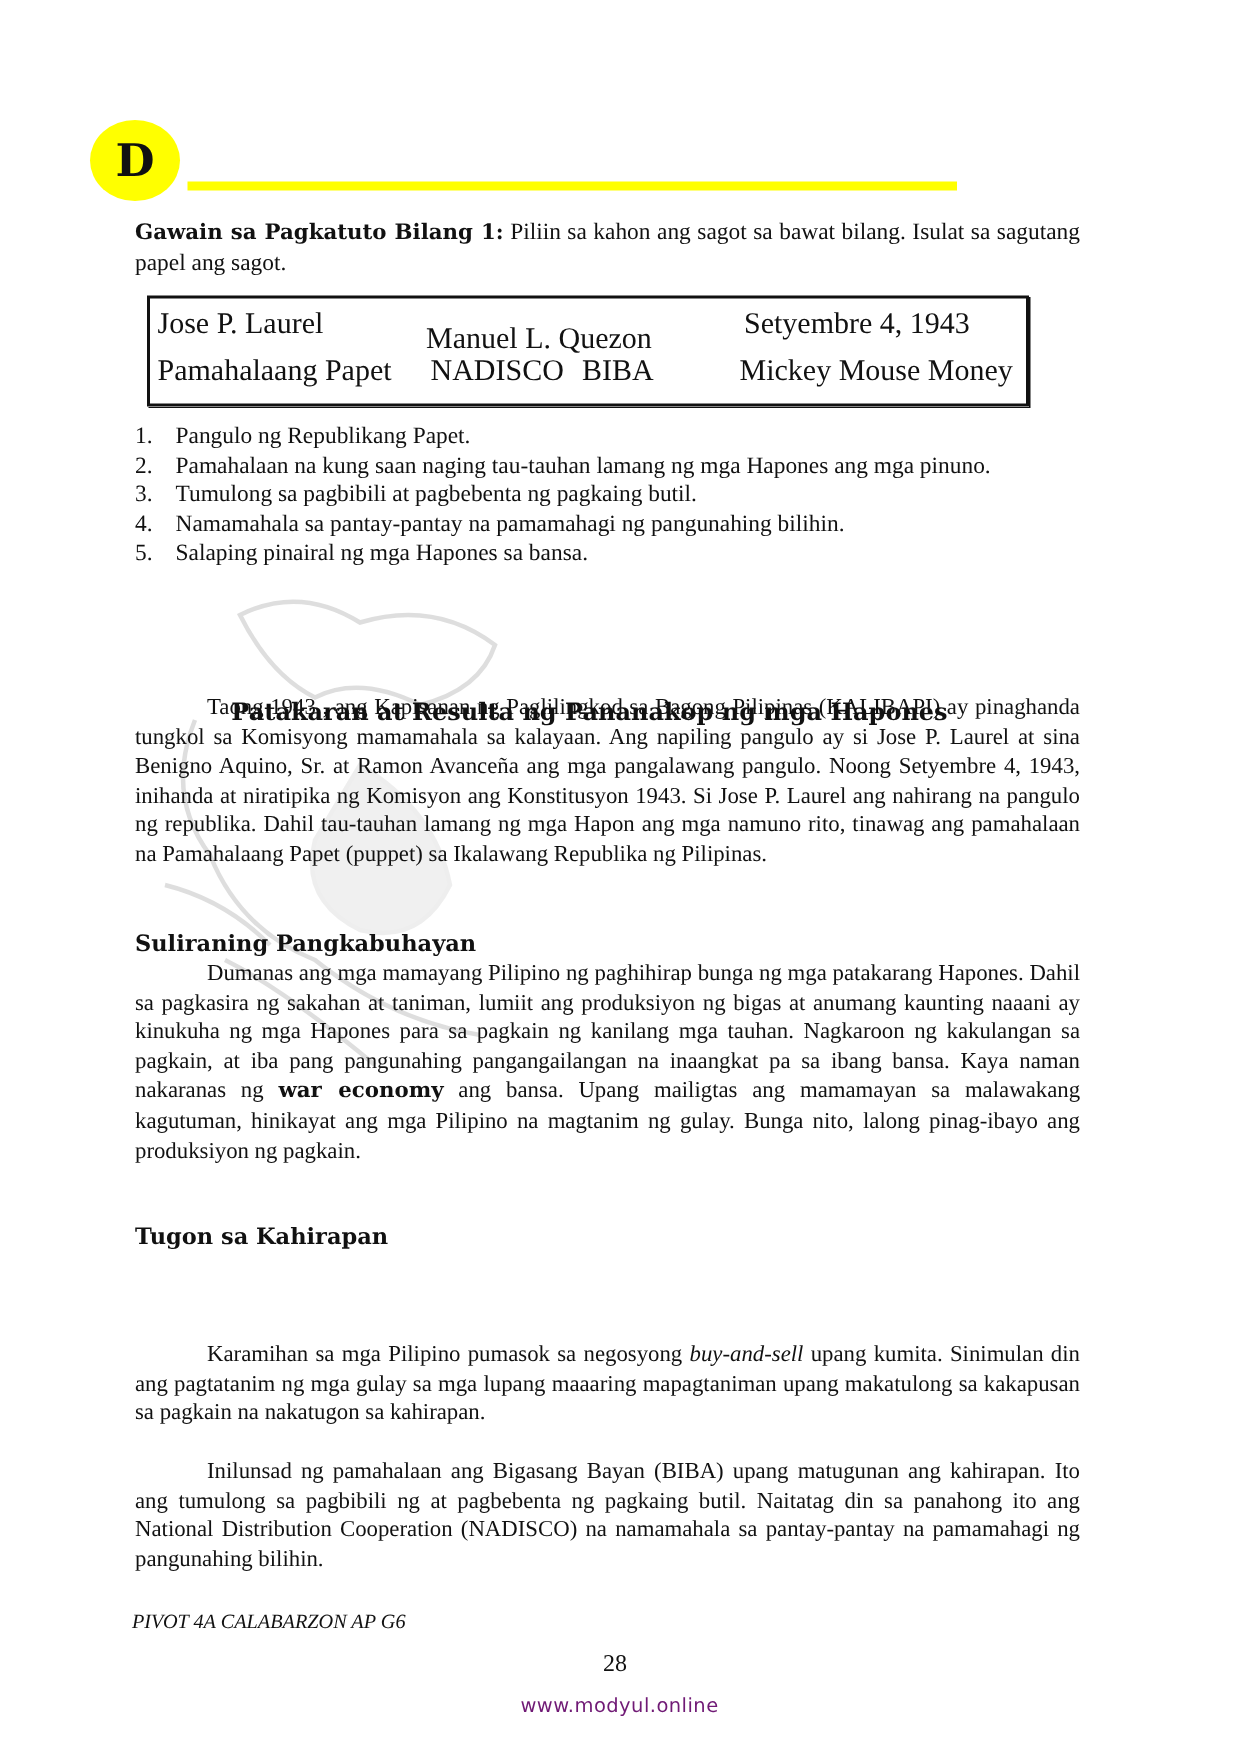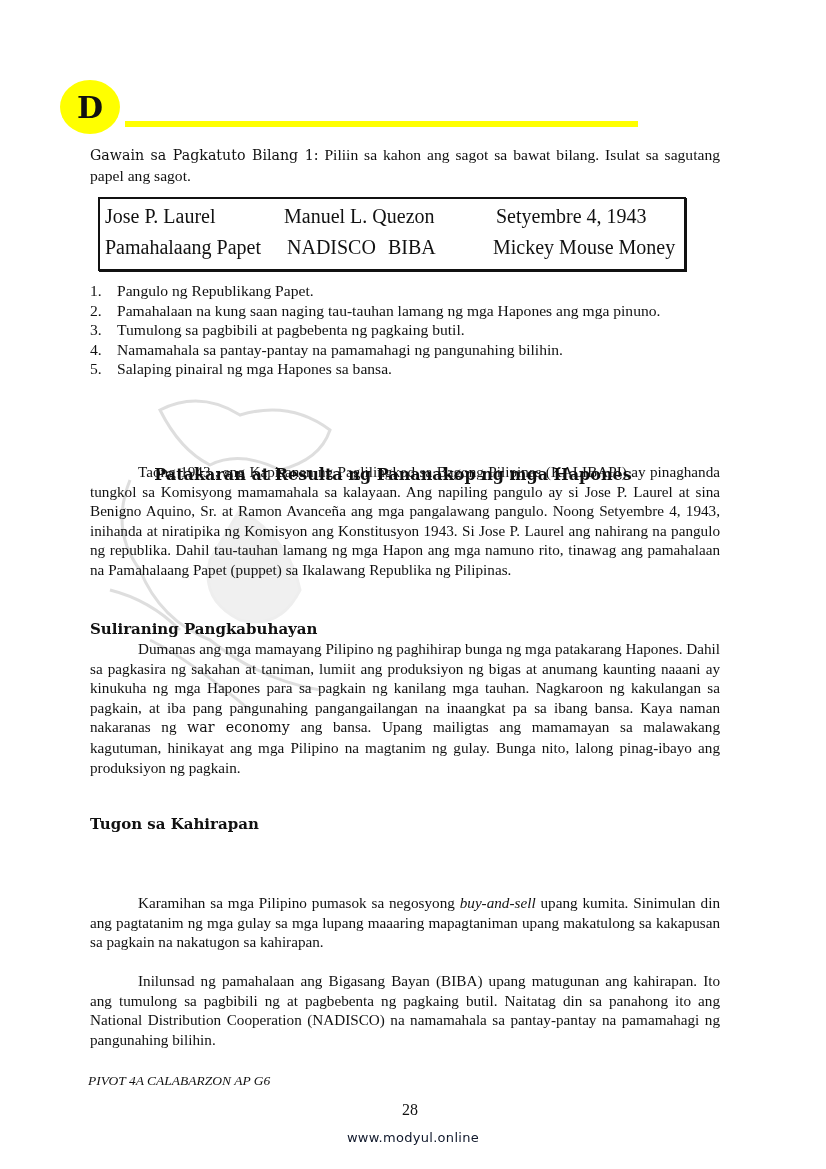--- a/index.html
+++ b/index.html
@@ -9,21 +9,21 @@
 
   .watermark { position: absolute; left: 90px; top: 390px; width: 300px; height: 330px; opacity: 0.28; }
 
   .section-badge { position: absolute; left: 60px; top: 80px; width: 60px; height: 54px;
                    background: #ffff00; border-radius: 50%; display: flex; align-items: center; justify-content: center; }
   .section-letter { font-family: "DejaVu Serif", serif; font-weight: bold; font-size: 30px; color: #111; }
   .section-rule { position: absolute; left: 125px; top: 121px; width: 513px; height: 6px; background: #ffff00; }
 
   .para { position: absolute; left: 90px; width: 630px; font-size: 15.2px; line-height: 19.6px;
           text-align: justify; font-family: "Liberation Serif", serif; }
-  .para b, .bold { font-family: "DejaVu Serif", serif; font-weight: normal; font-size: 14.2px; }
+  .para b, .bold { font-family: "DejaVu Serif", serif; font-weight: bold; font-size: 14.2px; }
   .indent { text-indent: 48px; }
 
   .instruction { top: 145px; font-size: 15.6px; }
 
   .answer-box { position: absolute; left: 98px; top: 197px; width: 584px; height: 70px;
                 border: 2px solid #111; box-shadow: 1px 1px 0 #111; }
   .box-item { position: absolute; font-family: "Liberation Serif", serif; font-size: 20px; white-space: nowrap; }
 
   .qlist { position: absolute; left: 90px; top: 281px; width: 640px; margin: 0; padding: 0; list-style: none;
            font-family: "Liberation Serif", serif; font-size: 15.6px; line-height: 19.6px; }
@@ -32,21 +32,21 @@
 
   .heading { position: absolute; left: 0; width: 786px; top: 421px; text-align: center;
              font-family: "DejaVu Serif", serif; font-weight: bold; font-size: 16px; margin-top: 44px; }
 
   .subhead { position: absolute; left: 90px; font-family: "DejaVu Serif", serif; font-weight: bold; font-size: 15px; }
 
   .footer-left { position: absolute; left: 88px; top: 1073px; font-family: "Liberation Serif", serif;
                  font-style: italic; font-size: 13.5px; }
   .footer-page { position: absolute; left: 402px; top: 1101px; font-family: "Liberation Serif", serif; font-size: 16px; }
   .site { position: absolute; left: 0; width: 826px; top: 1130px; text-align: center;
-          font-family: "DejaVu Sans", sans-serif; font-size: 13px; color: #0f172a; letter-spacing: 0.3px; }
+          font-family: "DejaVu Sans", sans-serif; font-size: 13px; color: #701a75; letter-spacing: 0.3px; }
 </style>
 </head>
 <body>
 
 <div class="page">
 
   <svg class="watermark" viewBox="0 0 300 330">
     <g fill="none" stroke="#8a8a8a" stroke-width="3">
       <path d="M70 20 Q110 0 150 25 Q200 10 240 40 Q230 70 190 80 Q150 60 120 75 Q90 60 70 20 Z"></path>
       <path d="M40 90 Q20 140 50 180 Q70 230 120 250 Q170 290 230 300"></path>
@@ -60,21 +60,21 @@
     <span class="section-letter">D</span>
   </div>
   <div class="section-rule"></div>
 
   <div class="para instruction">
     <span class="bold">Gawain sa Pagkatuto Bilang 1:</span><span> Piliin sa kahon ang sagot sa bawat bilang. Isulat sa sagutang papel ang sagot.</span>
   </div>
 
   <div class="answer-box">
     <span class="box-item" style="left:5px; top:6px;">Jose P. Laurel</span>
-    <span class="box-item" style="left:184px; top:6px;">Manuel L. Quezon</span>
+    <span class="box-item" style="left:184px; top:16px;">Manuel L. Quezon</span>
     <span class="box-item" style="left:396px; top:6px;">Setyembre 4, 1943</span>
     <span class="box-item" style="left:5px; top:37px;">Pamahalaang Papet</span>
     <span class="box-item" style="left:187px; top:37px;">NADISCO</span>
     <span class="box-item" style="left:288px; top:37px;">BIBA</span>
     <span class="box-item" style="left:393px; top:37px;">Mickey Mouse Money</span>
   </div>
 
   <ol class="qlist">
     <li><span class="num">1.</span><span>Pangulo ng Republikang Papet.</span></li>
     <li><span class="num">2.</span><span>Pamahalaan na kung saan naging tau-tauhan lamang ng mga Hapones ang mga pinuno.</span></li>

